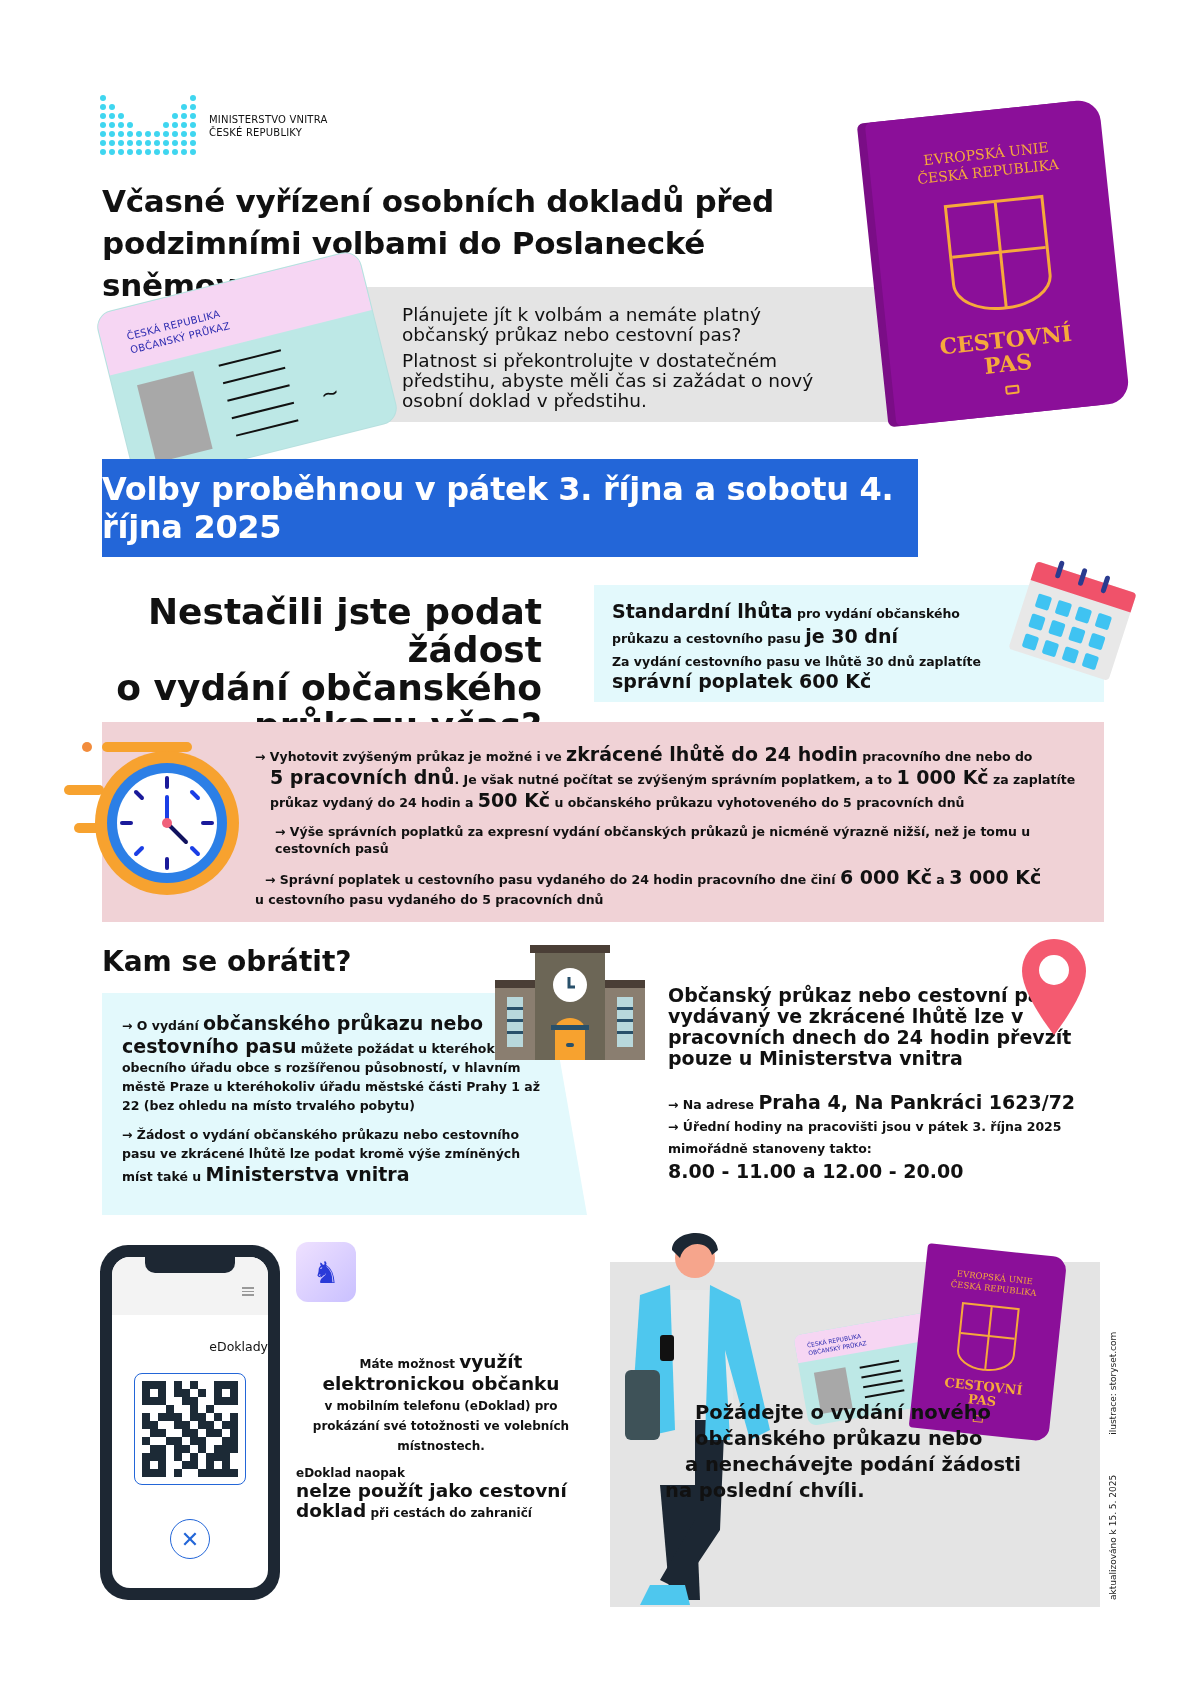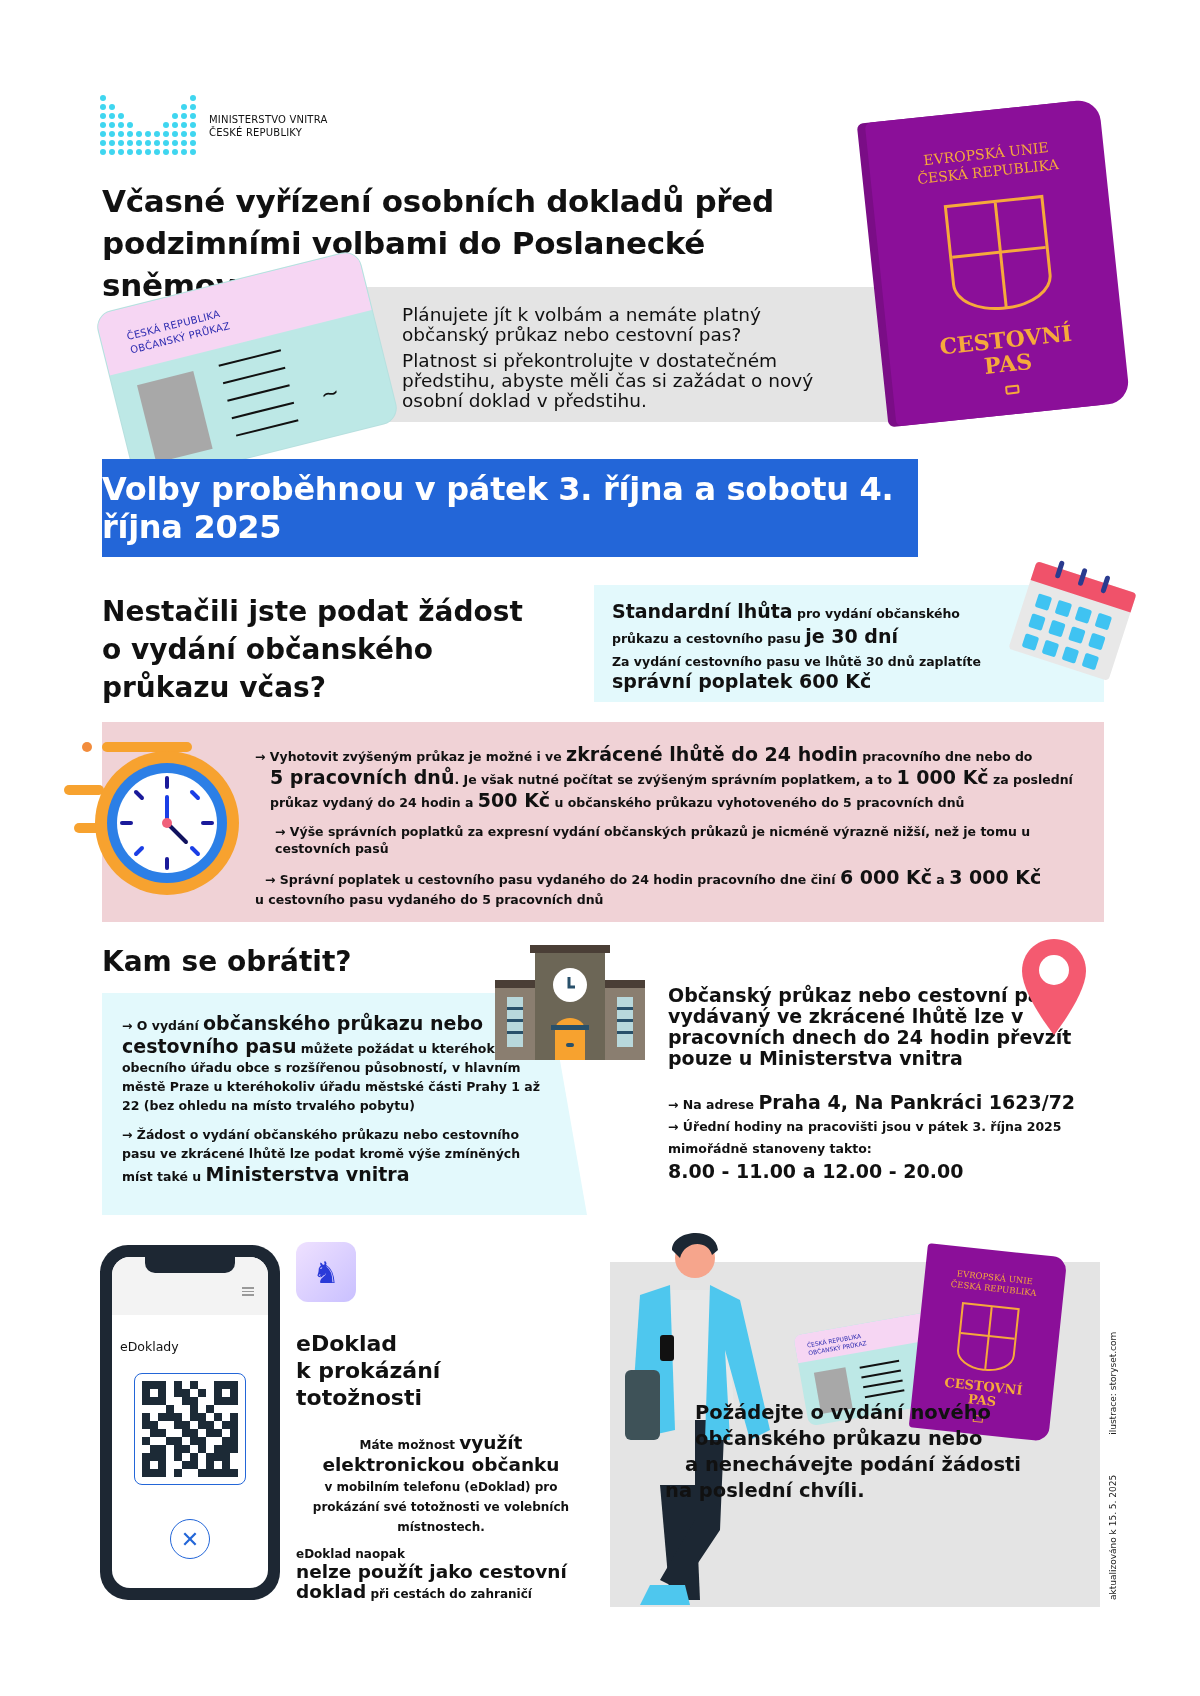--- a/index.html
+++ b/index.html
@@ -35,21 +35,21 @@
   .passport .shield:before { content: ""; position: absolute; left: 47px; top: 0; width: 3px; height: 105px; background: #f6a93b; }
   .passport .shield:after { content: ""; position: absolute; left: 0; top: 48px; height: 3px; width: 100%; background: #f6a93b; }
   .passport .t2 { position: absolute; top: 218px; width: 100%; text-align: center; font-family: "DejaVu Serif", serif; color: #f6a93b; font-size: 22px; line-height: 24px; font-weight: bold; }
   .passport .chip { position: absolute; left: 112px; top: 276px; width: 14px; height: 9px; border: 2px solid #f6a93b; border-radius: 2px; }
 
   
   .blue-band { left: 102px; top: 459px; width: 816px; height: 98px; background: #2366d8; display: flex; align-items: center; justify-content: center; }
   .blue-band span { color: #fff; font-size: 32px; font-weight: bold; letter-spacing: -0.3px; }
 
   
-  .q-title { left: 102px; top: 593px; width: 440px; font-size: 28px; font-weight: bold; line-height: 38px; }
+  .q-title { left: 102px; top: 593px; width: 440px; font-size: 36px; font-weight: bold; line-height: 38px; text-align: right; }
   .std-box { left: 594px; top: 585px; width: 510px; height: 117px; background: #e3f9fc; padding: 15px 18px; }
   .std-box .l1 { font-size: 12.5px; font-weight: bold; line-height: 22px; }
   .std-box .big { font-size: 19px; }
   .std-box .l2 { margin-top: 4px; font-size: 12.5px; font-weight: bold; line-height: 16px; }
   .std-box .l3 { font-size: 19px; font-weight: bold; line-height: 22px; }
 
   .calendar { left: 1020px; top: 575px; width: 105px; height: 92px; transform: rotate(18deg); background: #e8e8e8; border-radius: 4px; overflow: visible; }
   .calendar .bar { position: absolute; left: 0; top: 0; width: 100%; height: 20px; background: #f0526a; border-radius: 4px 4px 0 0; }
   .calendar .ring { position: absolute; top: -8px; width: 5px; height: 18px; background: #2a3b8f; border-radius: 3px; }
   .calendar .grid { position: absolute; left: 12px; top: 30px; display: grid; grid-template-columns: repeat(4, 14px); gap: 7px; }
@@ -81,21 +81,21 @@
   .right-info .addr { margin-top: 22px; }
   .pin { left: 1020px; top: 937px; width: 68px; height: 100px; }
 
   
   .phone { left: 100px; top: 1245px; width: 180px; height: 355px; background: #1d2733; border-radius: 28px; padding: 12px; }
   .phone .screen { width: 100%; height: 100%; background: #fff; border-radius: 18px; position: relative; overflow: hidden; }
   .phone .topbar { height: 58px; background: #f3f3f3; }
   .phone .notch { position: absolute; left: 50%; transform: translateX(-50%); top: 0; width: 90px; height: 16px; background: #1d2733; border-radius: 0 0 10px 10px; }
   .phone .menu { position: absolute; right: 14px; top: 30px; width: 12px; }
   .phone .menu span { display: block; height: 1.5px; background: #999; margin-bottom: 2px; }
-  .phone .app-name { position: absolute; top: 82px; width: 100%; text-align: left; font-size: 12.5px; padding-left: 8px; }
+  .phone .app-name { position: absolute; top: 82px; width: 100%; text-align: right; font-size: 12.5px; padding-left: 8px; }
   .phone .qr-frame { position: absolute; left: 22px; top: 116px; width: 112px; height: 112px; border: 1.5px solid #2366d8; border-radius: 8px; }
   .phone .qr { position: absolute; left: 30px; top: 124px; width: 96px; height: 96px; display: grid; grid-template-columns: repeat(12, 8px); grid-auto-rows: 8px; }
   .phone .qr span { background: #1c2a36; }
   .phone .qr span.w { background: transparent; }
   .phone .close-btn { position: absolute; left: 58px; top: 262px; width: 40px; height: 40px; border-radius: 50%; border: 1.5px solid #2366d8; color: #2366d8; font-size: 22px; display: flex; align-items: center; justify-content: center; font-weight: bold; }
 
   .app-icon { left: 296px; top: 1242px; width: 60px; height: 60px; border-radius: 12px; background: linear-gradient(135deg, #efe1ff, #c9c0ff); display: flex; align-items: center; justify-content: center; }
   .app-icon span { color: #2a3ad8; font-size: 30px; }
 
   .edoklad { left: 296px; top: 1330px; width: 290px; }
@@ -315,21 +315,21 @@
     <line x1="130" y1="113" x2="136" y2="119" stroke="#1a3ee6"></line>
     <line x1="105" y1="88" x2="105" y2="62" stroke="#1a3ee6"></line>
     <line x1="105" y1="88" x2="124" y2="107" stroke="#10125e"></line>
   </g>
   <circle cx="105" cy="88" r="5" fill="#f0607a"></circle>
 </svg>
 
 <div class="abs pink-text">
   <p>
     <span>→ Vyhotovit zvýšeným průkaz je možné i ve </span><span class="big">zkrácené lhůtě do 24 hodin</span><span> pracovního dne nebo do</span><br>
-    <span class="ind1"><span class="big">5 pracovních dnů</span><span>. Je však nutné počítat se zvýšeným správním poplatkem, a to </span><span class="big">1 000 Kč</span><span> za poslední</span></span><br>
+    <span class="ind1"><span class="big">5 pracovních dnů</span><span>. Je však nutné počítat se zvýšeným správním poplatkem, a to </span><span class="big">1 000 Kč</span><span> za zaplatíte</span></span><br>
     <span class="ind1"><span>průkaz vydaný do 24 hodin a </span><span class="big">500 Kč</span><span> u občanského průkazu vyhotoveného do 5 pracovních dnů</span></span>
   </p>
   <p class="ind2" style="line-height:17px">→ Výše správních poplatků za expresní vydání občanských průkazů je nicméně výrazně nižší, než je tomu u cestovních pasů</p>
   <p style="margin-left:10px;">
     <span>→ Správní poplatek u cestovního pasu vydaného do 24 hodin pracovního dne činí </span><span class="big">6 000 Kč</span><span> a </span><span class="big">3 000 Kč</span><br>
     <span style="margin-left:-10px">u cestovního pasu vydaného do 5 pracovních dnů</span>
   </p>
 </div>
 
 <h2 class="abs kam-title">Kam se obrátit?</h2>
@@ -540,25 +540,20 @@
         <span>✕</span>
       </div>
   </div>
 </div>
 
 <div class="abs app-icon">
   <span>♞</span>
 </div>
 
 <div class="abs edoklad">
-  <h3>
-    <div>eDoklad</div>
-    <div>k prokázání</div>
-    <div>totožnosti</div>
-  </h3>
   <div class="sm p1">
     <span>Máte možnost </span><span class="big">využít elektronickou občanku</span><br>
     <span>v mobilním telefonu (eDoklad) pro prokázání své totožnosti ve volebních místnostech.</span>
   </div>
   <div class="sm p2">
     <span>eDoklad naopak</span><br>
     <span class="big">nelze použít jako cestovní doklad</span><span> při cestách do zahraničí</span>
   </div>
 </div>
 

